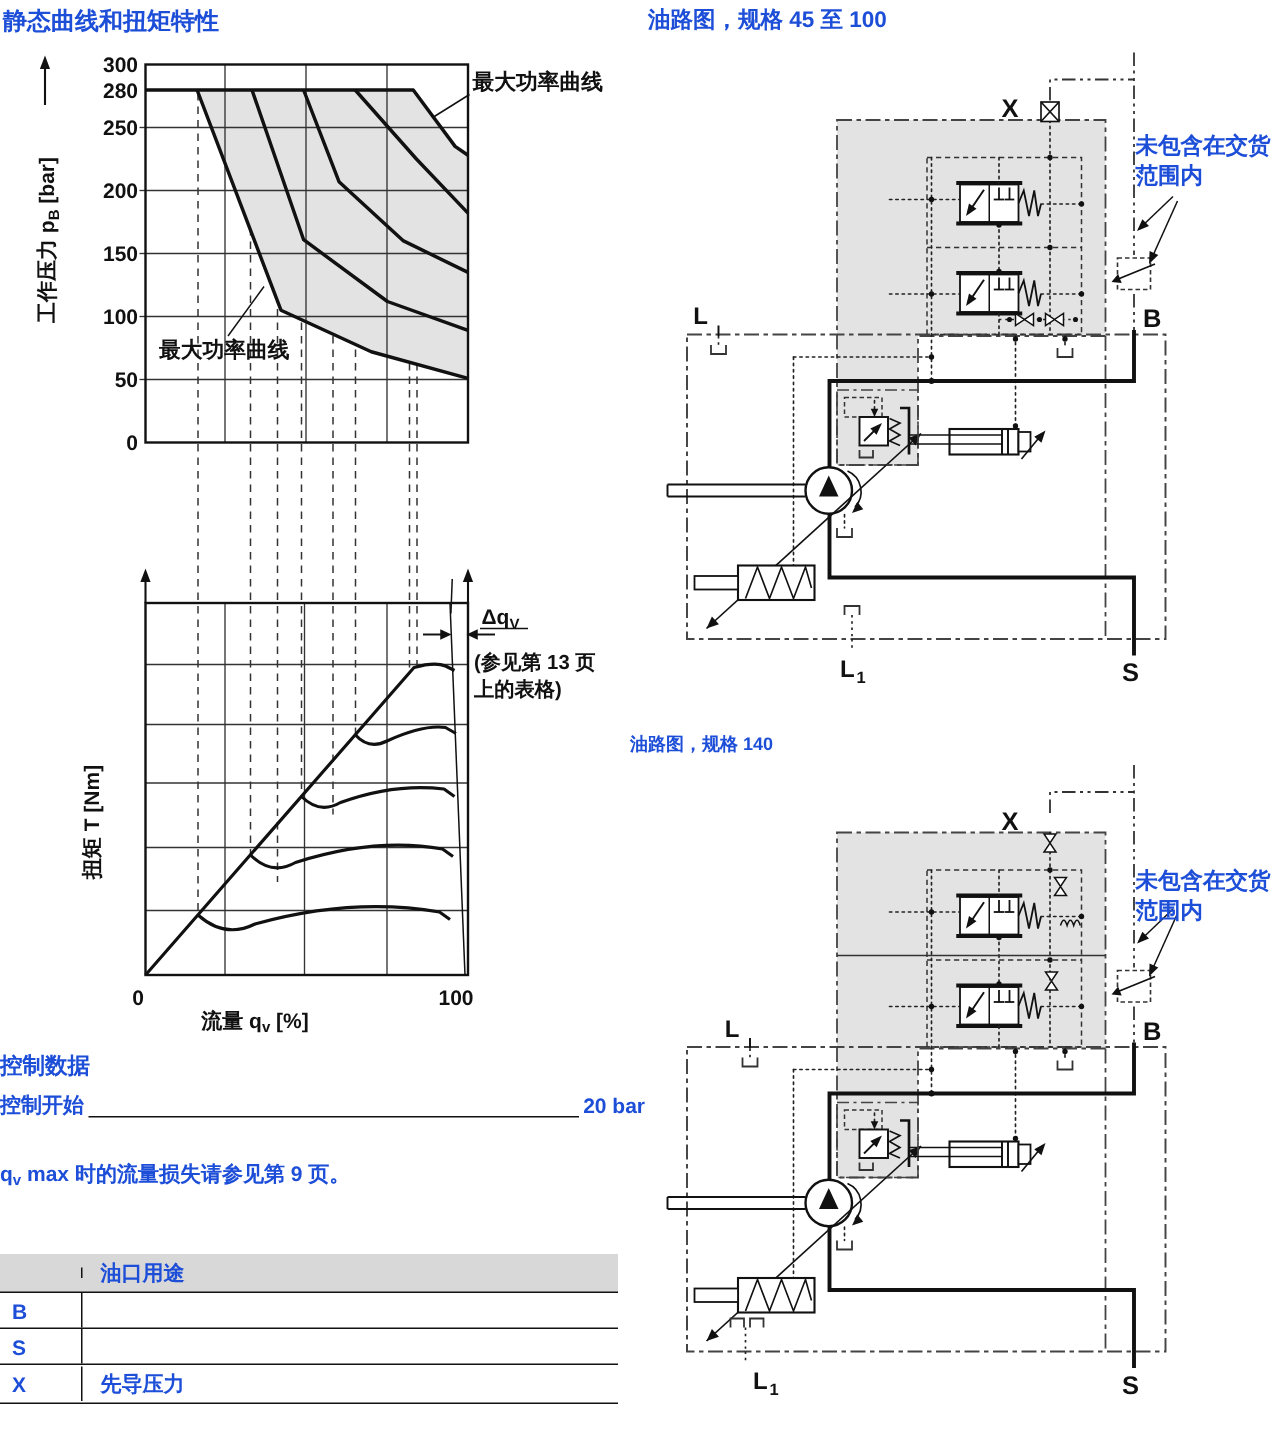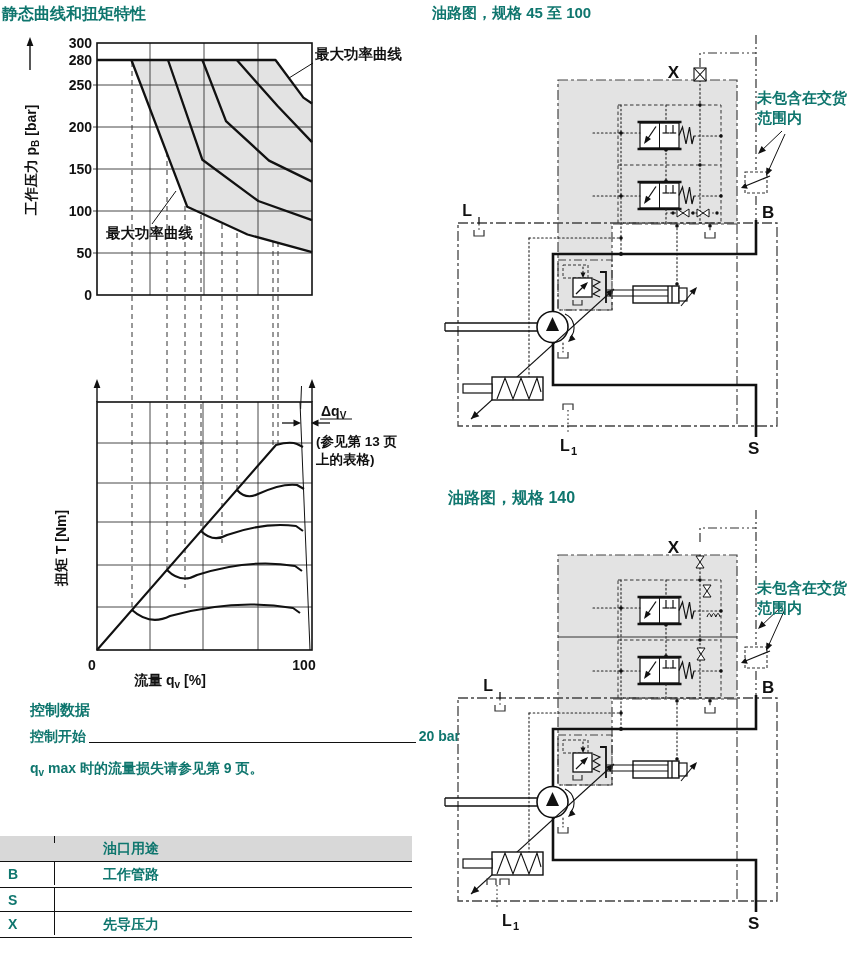--- a/index.html
+++ b/index.html
@@ -1,27 +1,27 @@
 <!DOCTYPE html>
 <html><head>
 <meta charset="utf-8">
 <style>
   html,body{margin:0;padding:0;background:#fff;}
   .page{position:relative;width:858px;height:963px;background:#fff;overflow:hidden;
-        font-family:"Liberation Sans","DejaVu Sans",sans-serif;color:#0f766e;}
+        font-family:"Liberation Sans","DejaVu Sans",sans-serif;color:#1d4ed8;}
   .h-title{position:absolute;font-size:16px;font-weight:bold;white-space:nowrap;}
   svg text{font-family:"Liberation Sans","DejaVu Sans",sans-serif;fill:#111;}
-  .ctrl{position:absolute;left:0;top:701px;width:430px;padding-left:30px;}
+  .ctrl{position:absolute;left:0;top:701px;width:430px;}
   .ctrl-head{font-size:15px;font-weight:bold;}
-  .ctrl-row{display:flex;align-items:flex-start;font-size:14px;font-weight:600;margin-top:8px;}
+  .ctrl-row{display:flex;align-items:center;font-size:14px;font-weight:600;margin-top:8px;}
   .ctrl-row .lead{flex:1;border-bottom:1.5px solid #111;margin:0 3px;height:1em;}
-  .ctrl-note{margin-top:14px;font-size:14px;font-weight:600;}
+  .ctrl-note{margin-top:28px;font-size:14px;font-weight:600;}
   .sub{font-size:10px;vertical-align:-3px;}
   .ptable{position:absolute;left:0;top:836px;width:412px;font-size:14px;}
-  .prow{display:flex;border-bottom:1.4px solid #111;align-items:flex-start;gap:36px;}
+  .prow{display:flex;border-bottom:1.4px solid #111;align-items:center;}
   .pc1{width:55px;box-sizing:border-box;border-right:1.3px solid #111;padding:4px 0 3px 8px;font-weight:bold;}
   .pc2{flex:1;padding:4px 0 3px 12px;font-weight:600;}
   .phead{background:#d8d8d8;}
   .phead .pc2{font-weight:bold;}
   .note-box{position:absolute;width:104px;font-size:15px;font-weight:bold;line-height:1.35;}
 </style>
 </head>
 <body>
 
 <div class="page">
@@ -152,33 +152,32 @@
     </div>
   </div>
 
   <div class="ptable">
     <div class="prow phead">
       <div class="pc1"></div>
       <div class="pc2">油口用途</div>
     </div>
     <div class="prow">
       <div class="pc1">B</div>
-      <div class="pc2">工作管路</div>
     </div>
     <div class="prow">
       <div class="pc1">S</div>
     </div>
     <div class="prow">
       <div class="pc1">X</div>
       <div class="pc2">先导压力</div>
     </div>
   </div>
 
   <div class="h-title" style="left:432px;top:4px;font-size:15px;">油路图，规格 45 至 100</div>
-  <div class="h-title" style="left:448px;top:488px;font-size:16px;">油路图，规格 140</div>
+  <div class="h-title" style="left:420px;top:488px;font-size:12px;">油路图，规格 140</div>
 
   <svg width="0" height="0" style="position:absolute" aria-hidden="true">
     <defs>
       <g id="circ-base">
 
         <path d="M128,50 H307 V194 H182 V280 H128 Z" fill="#e3e3e3" stroke="#444" stroke-width="1.2" stroke-dasharray="10 3 3 3"></path>
         <rect x="28" y="193" width="319" height="203" fill="none" stroke="#444" stroke-width="1.3" stroke-dasharray="10 3 3 3"></rect>
         <line x1="307" y1="194" x2="307" y2="396" stroke="#444" stroke-width="1.2" stroke-dasharray="10 3 3 3"></line>
 
         <g stroke="#333" stroke-width="1.2" fill="none" stroke-dasharray="9 3 2 3 2 3">

